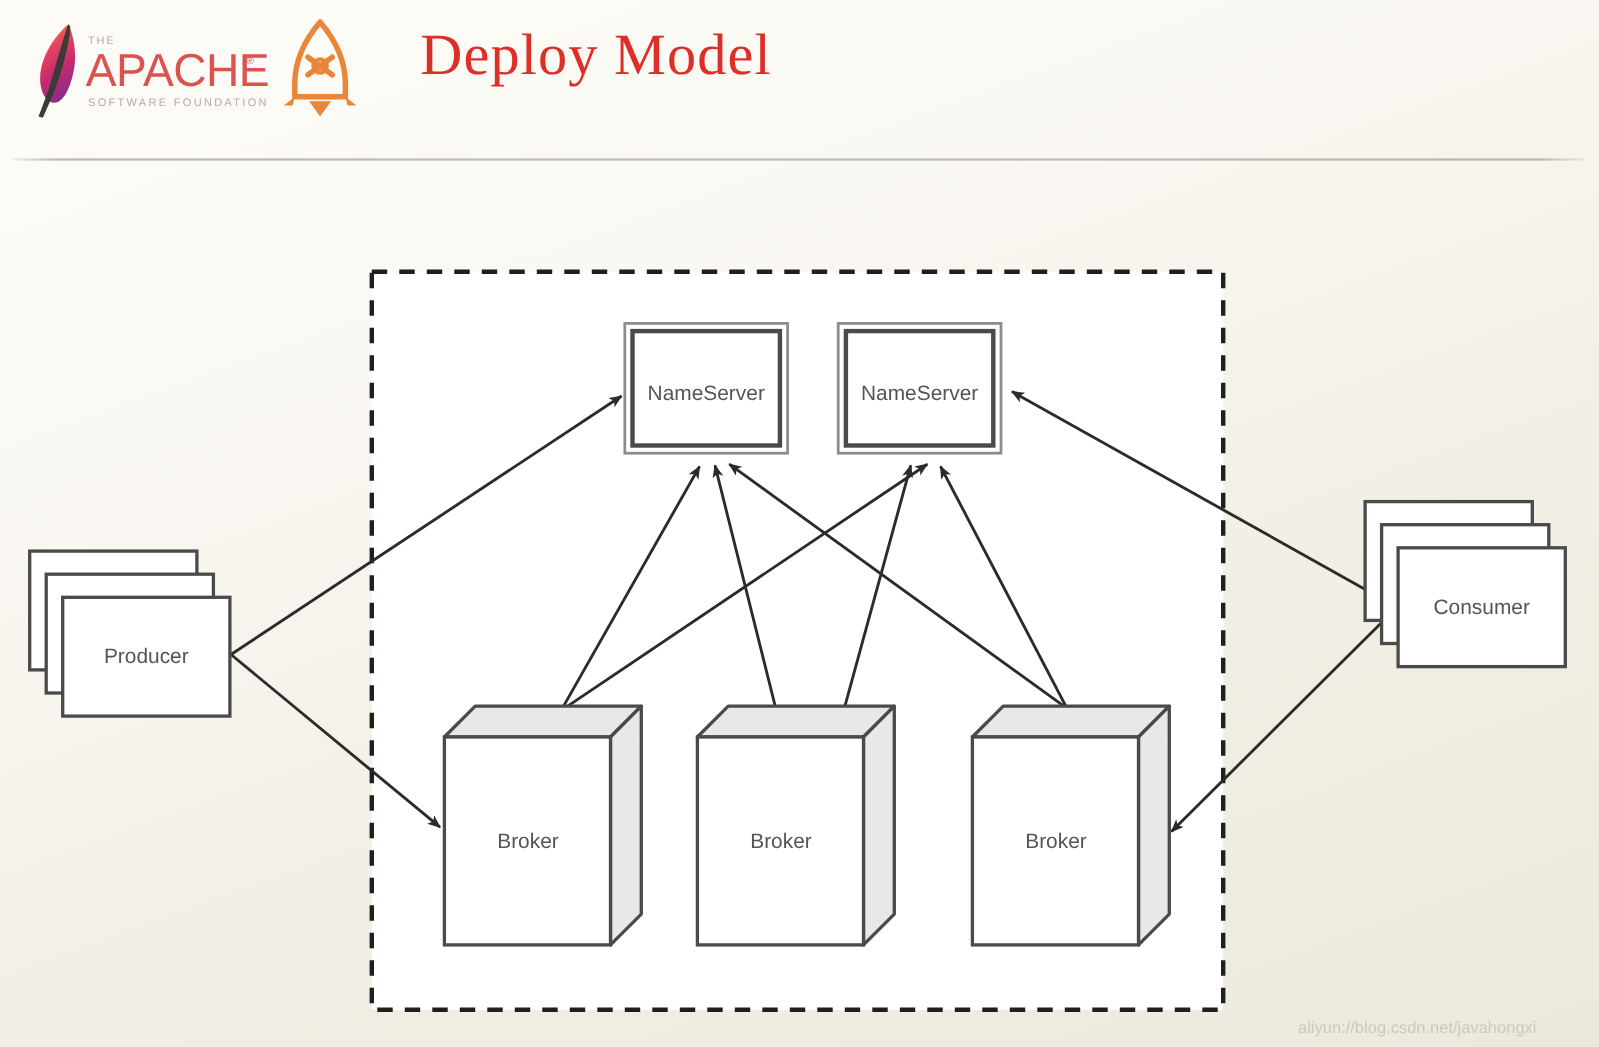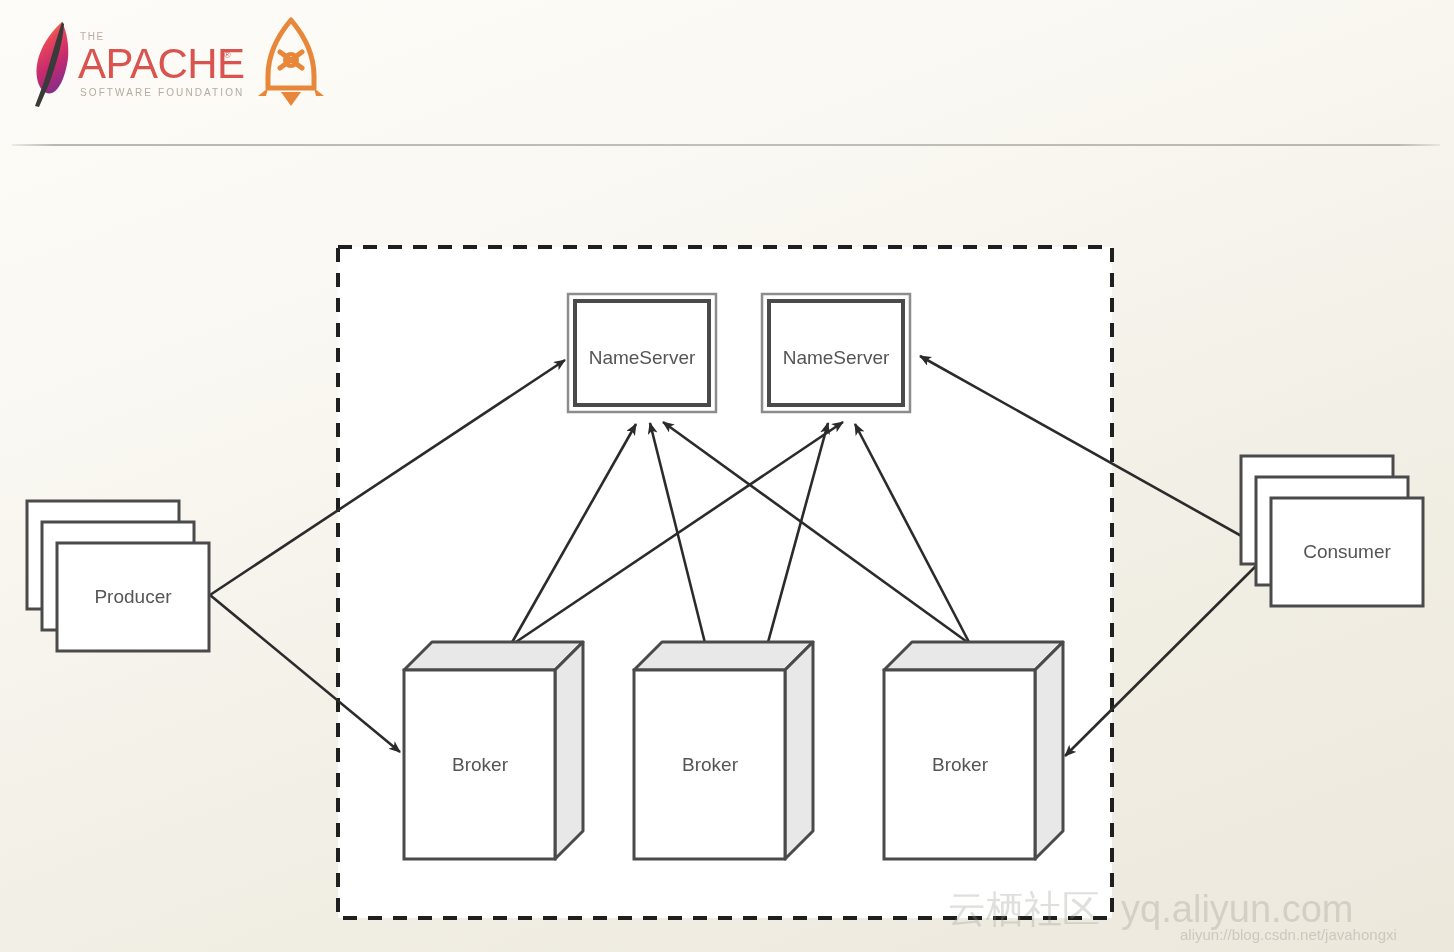--- a/index.html
+++ b/index.html
@@ -117,20 +117,21 @@
           <line x1="30" y1="38" x2="52" y2="54"></line>
           <line x1="52" y1="38" x2="30" y2="54"></line>
         </g>
         <circle cx="41" cy="46" r="6" fill="none" stroke="#e8873a" stroke-width="4"></circle>
         <path d="M18 74 L8 82 L16 82 L18 74 Z" fill="#e8873a"></path>
         <path d="M64 74 L74 82 L66 82 L64 74 Z" fill="#e8873a"></path>
         <path d="M31 78 L51 78 L41 92 Z" fill="#e8873a"></path>
       </svg>
     </div>
 
+    <div id="deploy-title">Deploy Model</div>
 
     <div id="header-divider"></div>
   </div>
 
   <div id="diagram">
     <svg width="1454" height="806" viewBox="0 0 1454 806">
 
       <defs>
         <marker id="ah" markerWidth="14" markerHeight="14" refX="11" refY="5" orient="auto" markerUnits="userSpaceOnUse">
           <path d="M0,0 L12,5 L0,10 L3,5 Z" fill="#2b2b2b"></path>
@@ -206,17 +207,16 @@
         <rect x="1241" y="310" width="152" height="108" fill="#ffffff" stroke="#4a4a4a" stroke-width="3"></rect>
         <rect x="1256" y="331" width="152" height="108" fill="#ffffff" stroke="#4a4a4a" stroke-width="3"></rect>
         <rect x="1271" y="352" width="152" height="108" fill="#ffffff" stroke="#4a4a4a" stroke-width="3"></rect>
         <text x="1347" y="407" text-anchor="middle" dominant-baseline="middle" font-family="'Liberation Sans', sans-serif" font-size="19" fill="#555555">Consumer</text>
       </g>
 
     </svg>
   </div>
 
   <div id="watermark">
-    <div id="wm-main">云栖社区  yq.aliyun.com</div>
     <div id="wm-sub">aliyun://blog.csdn.net/javahongxi</div>
   </div>
 
 </div>
 
 </body></html>

